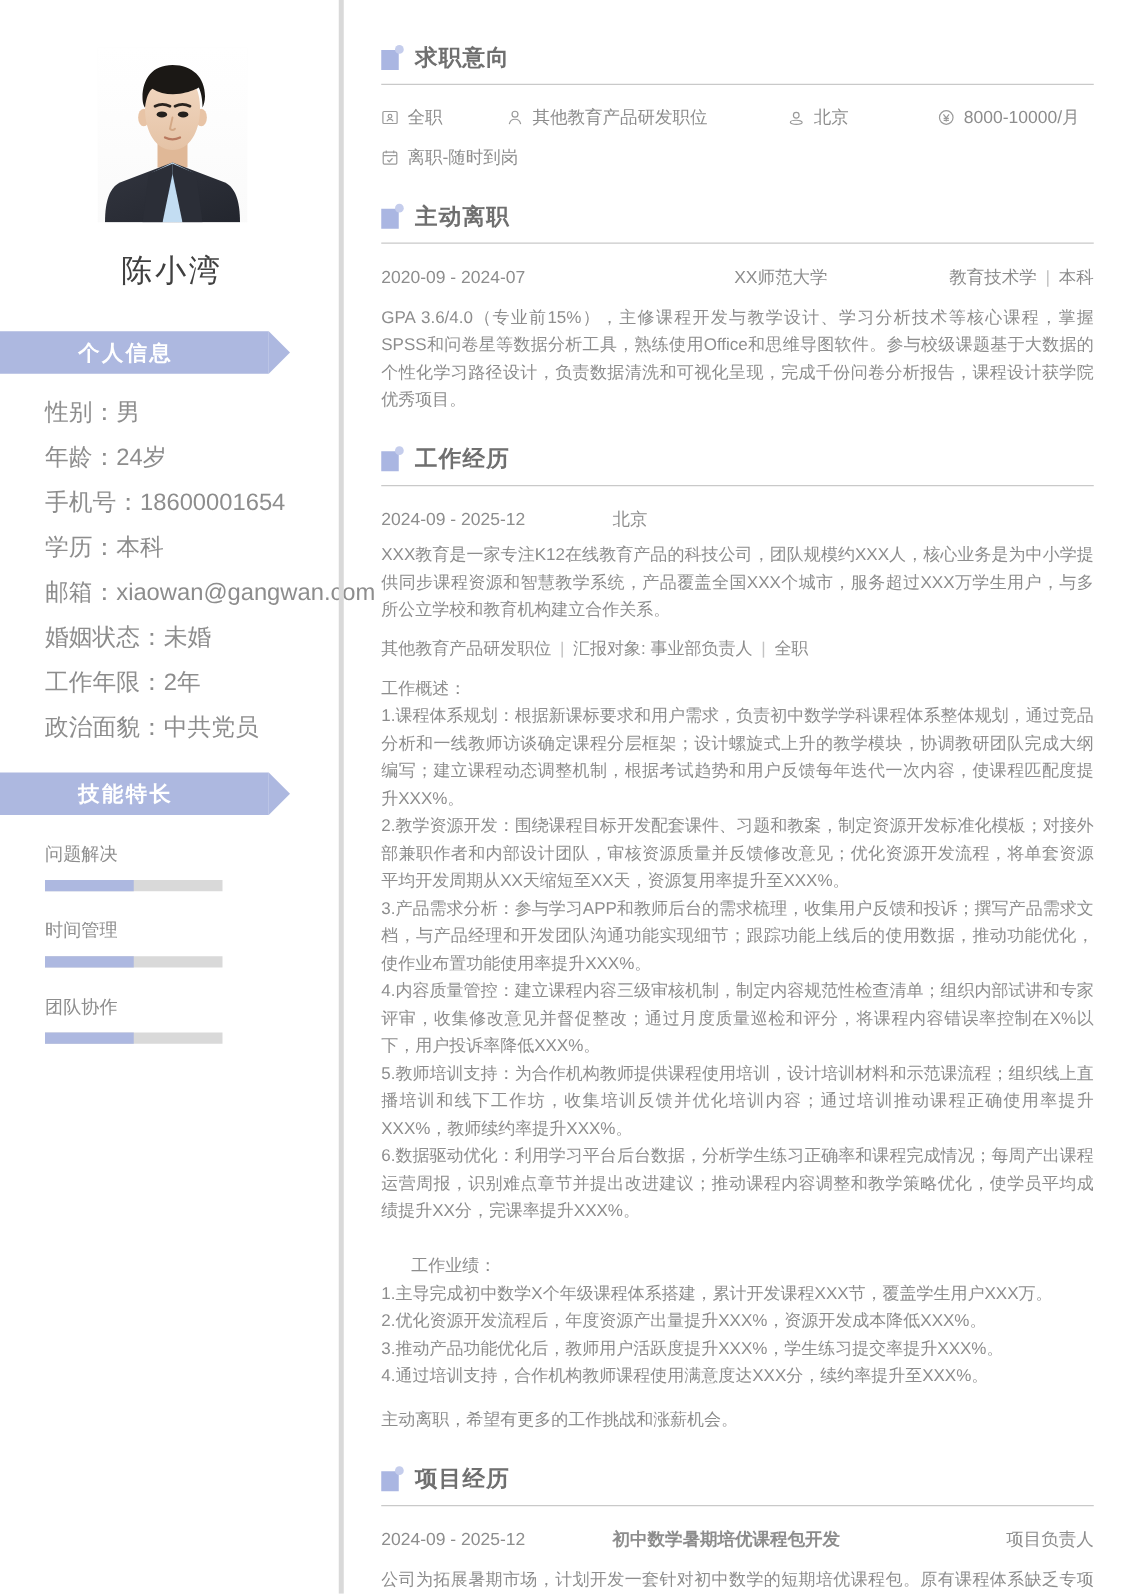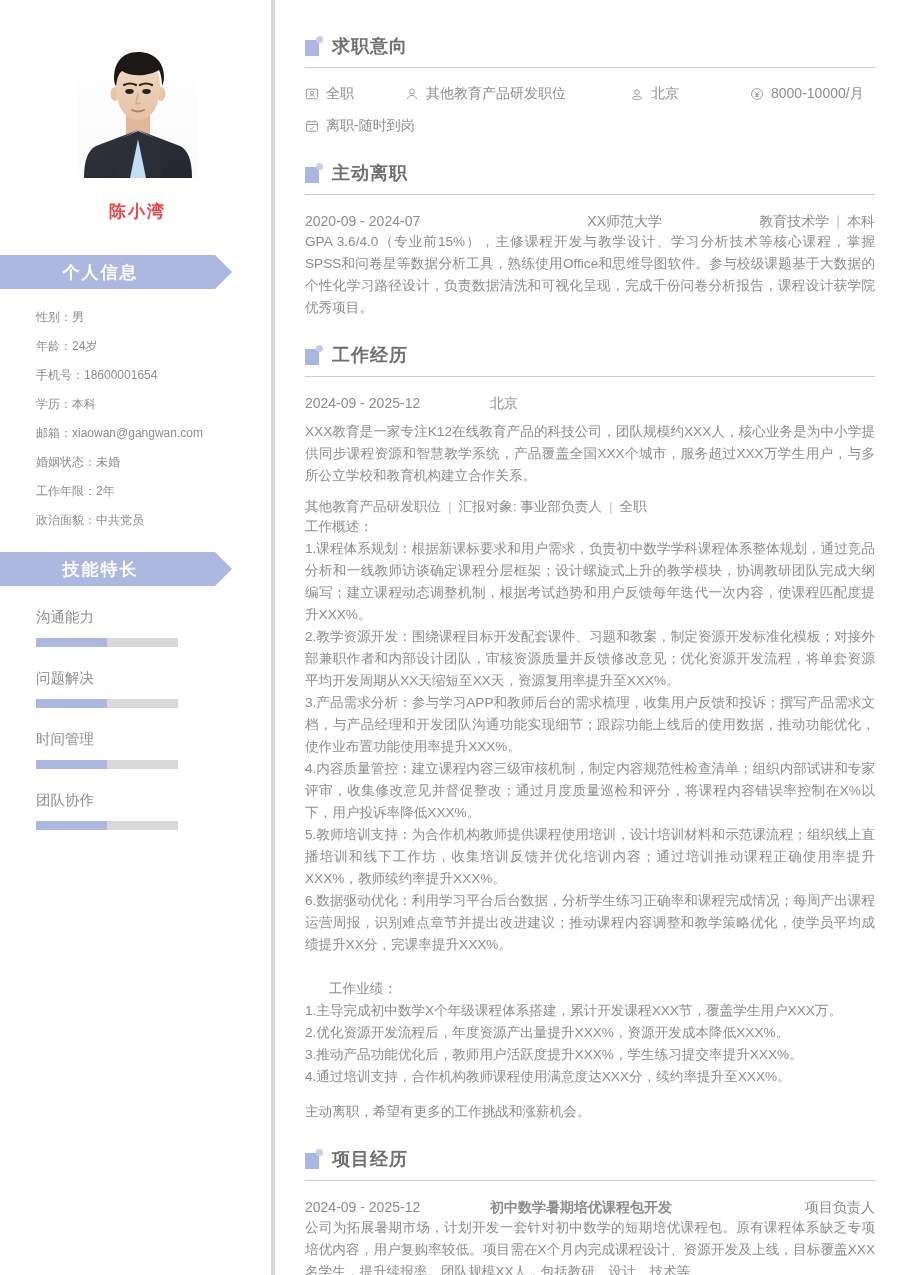--- a/index.html
+++ b/index.html
@@ -17,39 +17,39 @@
     position:absolute; top:0; right:0; width:4px; height:1275px; background:#d9d9d9;
   }
   .photo-wrap { padding-top: 38px; display:flex; justify-content:center; }
   .photo {
     width:120px; height:140px; position:relative; overflow:hidden; background:#fdfdfd;
   }
   .photo svg { display:block; width:120px; height:140px; }
 
   .person-name {
     margin-top: 22px; text-align:center;
-    font-size: 17px; font-weight: 700; color:#ef4444; letter-spacing:2px;
+    font-size: 25px; font-weight: 400; color:#404040; letter-spacing:2px;
   }
 
   .ribbon {
     position:relative; height:34px; margin-top: 32px;
     background:#adb8e0; width: 215px;
     display:flex; align-items:center; justify-content:center;
     color:#ffffff; font-size:17px; font-weight:700; letter-spacing:2px;
     padding-right: 14px;
   }
   .ribbon::after {
     content:""; position:absolute; left:100%; top:0;
     border-top:17px solid transparent; border-bottom:17px solid transparent;
     border-left:17px solid #adb8e0;
   }
 
   .info-list { padding: 22px 0 0 36px; }
   .info-row {
-    font-size:12px; color:#8d8d8d; line-height: 1; margin-bottom: 17px;
+    font-size:19px; color:#8d8d8d; line-height: 1; margin-bottom: 17px;
     white-space: nowrap;
   }
 
   .skills { padding: 22px 0 0 36px; }
   .skill { margin-bottom: 22px; }
   .skill-name { font-size:14.5px; color:#8d8d8d; margin-bottom:11px; }
   .skill-track { width: 142px; height: 9px; background:#d9d9d9; }
   .skill-fill { height:9px; background:#adb8e0; }
 
   
@@ -65,21 +65,21 @@
 
   .meta-row {
     display:flex; align-items:center; margin: 17px 0 0 0;
     font-size:14px; color:#8d8d8d;
   }
   .meta-item { display:flex; align-items:center; gap:7px; }
   .meta-item .gi { width:14px; height:14px; flex:0 0 14px; display:block; }
 
   .para {
     font-size:13.6px; color:#8d8d8d; line-height:22px;
-    white-space: pre-wrap; text-align: justify;
+    margin-top: 12px; white-space: pre-wrap; text-align: justify;
   }
   .para.tight { margin-top: 8px; }
 
   .entry-head {
     display:flex; align-items:baseline; margin-top:18px;
     font-size:14px; color:#8d8d8d;
   }
   .eh-date { width: 185px; flex:0 0 185px; }
   .eh-mid { flex:1; }
   .eh-right { text-align:right; white-space:nowrap; }
@@ -159,26 +159,20 @@
       <div class="info-row">工作年限：2年</div>
       <div class="info-row">政治面貌：中共党员</div>
     </div>
 
     <div class="ribbon" style="margin-top:26px;">
       <span>技能特长</span>
     </div>
 
     <div class="skills">
       <div class="skill">
-        <div class="skill-name">沟通能力</div>
-        <div class="skill-track">
-          <div class="skill-fill" style="width: 50%;"></div>
-        </div>
-      </div>
-      <div class="skill">
         <div class="skill-name">问题解决</div>
         <div class="skill-track">
           <div class="skill-fill" style="width: 50%;"></div>
         </div>
       </div>
       <div class="skill">
         <div class="skill-name">时间管理</div>
         <div class="skill-track">
           <div class="skill-fill" style="width: 50%;"></div>
         </div>

